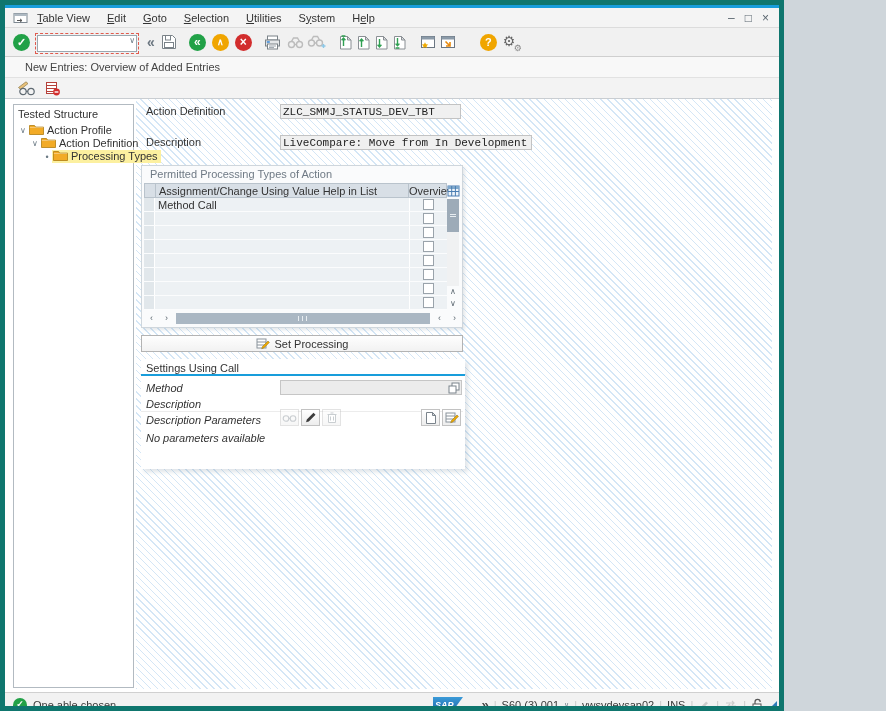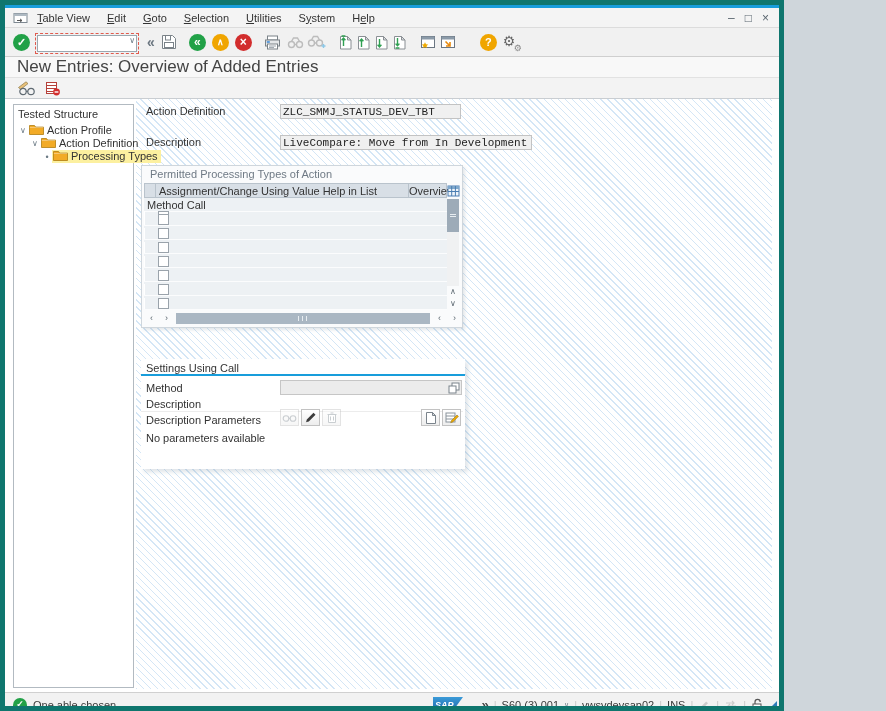--- a/index.html
+++ b/index.html
@@ -35,21 +35,21 @@
   .combo .dd { position:absolute; right:2px; top:2px; font-size:8px; color:#6b7a85; }
   .tbtxt { color:#6b7680; font-weight:bold; font-size:14px; line-height:1; }
   .gap6{width:6px;} .gap10{width:10px;} .gap12{width:12px;} .gap3{width:3px;} .gap24{width:24px;}
   .tbi { display:flex; align-items:center; justify-content:center; flex:0 0 auto; }
   .gear-wrap { position:relative; width:18px; height:18px; }
   .gear-wrap .g1 { position:absolute; left:0; top:0; font-size:14px; color:#666; }
   .gear-wrap .g2 { position:absolute; right:-1px; bottom:-2px; font-size:9px; color:#888; }
 
   
   .titlebar { height:21px; background:#f8f8f8; border-bottom:1px solid #e2e2e2;
-              display:flex; align-items:center; padding-left:12px; font-size:17px; color:#444; }
+              display:flex; align-items:center; padding-left:20px; font-size:11px; color:#444; }
   .apptoolbar { height:21px; background:#f3f3f3; border-bottom:1px solid #c9cdd1;
                 display:flex; align-items:center; gap:9px; padding-left:12px; }
 
   
   .main { position:relative; height:593px; background:#fff; }
   .hatch { position:absolute; left:131px; top:0; right:7px; bottom:3px; background:#fff;
            background-image:repeating-linear-gradient(45deg, rgba(160,200,235,.45) 0, rgba(160,200,235,.45) 1px, transparent 1px, transparent 5px); }
 
   .treepanel { position:absolute; left:8px; top:5px; width:121px; height:584px;
                background:#fff; border:1px solid #b2bac1; font-size:11px; color:#333; }
@@ -69,21 +69,21 @@
   .tbl { position:absolute; left:136px; top:66px; width:322px; height:163px;
          background:#fafbfc; border:1px solid #cfd6dc;
          box-shadow:2px 2px 3px rgba(100,120,140,.18); }
   .tbl-cap { height:16px; line-height:16px; padding-left:8px; font-size:11px; color:#6f7a85; }
   .tgrid { position:absolute; left:2px; top:17px; width:303px; }
   .thead { display:flex; height:15px; background:#d8dfe6; border:1px solid #b9c3cc; }
   .thead .hsel { width:11px; border-right:1px solid #b9c3cc; }
   .thead .hmain { flex:1; font-size:11px; color:#333; padding:1px 0 0 3px; }
   .thead .hdef { width:38px; font-size:11px; color:#333; text-align:center; padding-top:1px;
                  border-left:1px solid #b9c3cc; }
-  .trow { display:flex; height:14px; background:#edf1f4; border-bottom:1px solid #fbfcfd;flex-direction:column; }
+  .trow { display:flex; height:14px; background:#edf1f4; border-bottom:1px solid #fbfcfd; }
   .trow .tsel { width:11px; background:#e1e7eb; border-right:1px solid #fff; }
   .trow .ttext { flex:1; font-size:11px; color:#333; padding:1px 0 0 3px; }
   .trow .tdef { width:38px; border-left:1px solid #fff; display:flex;
                 align-items:center; justify-content:center; }
   .cb { width:11px; height:11px; background:#fff; border:1px solid #9aa3ab; }
   .vsb { position:absolute; top:17px; right:2px; width:14px; height:127px; }
   .vsb .cfg { height:15px; display:flex; align-items:center; justify-content:center; }
   .vsb .track { position:absolute; top:16px; bottom:24px; left:1px; width:12px; background:#f0f1f2; }
   .vsb .thumb { position:absolute; top:0; left:0; width:12px; height:33px; background:#9dabb8;
                 display:flex; align-items:center; justify-content:center; }
@@ -101,21 +101,21 @@
   .setproc { position:absolute; left:136px; top:236px; width:322px; height:17px;
              border:1px solid #b3b3b3; background:linear-gradient(#fefefe,#f2f2f2);
              display:flex; align-items:center; justify-content:center; gap:5px;
              font-size:11px; color:#333; }
 
   
   .settings { position:absolute; left:136px; top:260px; width:324px; height:110px;
               background:#fff; box-shadow:3px 3px 4px rgba(110,130,150,.22); }
   .set-title { height:17px; padding:3px 0 0 5px; font-size:11px; color:#333;
                border-bottom:2px solid #189ddb; }
-  .set-lbl { position:absolute; left:5px; font-size:11px; color:#333; }
+  .set-lbl { position:absolute; left:5px; font-size:11px; color:#333;font-style:italic; }
   .mfield { position:absolute; left:139px; top:21px; width:182px; height:15px;
             background:#ececec; border:1px solid #c6c6c6; }
   .mfield .cpy { position:absolute; right:1px; top:1px; }
   .descline { position:absolute; left:0; top:52px; width:322px; border-bottom:1px solid #ececec; }
   .pbtn { position:absolute; width:19px; height:17px; border:1px solid #c2c2c2;
           background:linear-gradient(#fff,#ededed); display:flex; align-items:center;
           justify-content:center; top:50px; }
   .pbtn.dis { opacity:.45; }
 
   
@@ -433,20 +433,28 @@
               <i></i>
               <i></i>
               <i></i>
             </span>
         </span>
         <span class="btn">‹</span>
         <span class="btn">›</span>
       </div>
     </div>
 
+    <div class="setproc">
+      <svg width="14" height="13" viewBox="0 0 14 13">
+          <rect x="1" y="2" width="9" height="9" fill="#fff" stroke="#8a939b"></rect>
+          <path d="M1 5h9M1 8h9" stroke="#8a939b"></path>
+          <path d="M6.5 9.5 12 4l1.4 1.4-5.5 5.5-2.2.8z" fill="#f0ab00" stroke="#9a7a20" stroke-width=".6"></path>
+        </svg>
+      <span>Set Processing</span>
+    </div>
 
     <div class="settings">
       <div class="set-title">Settings Using Call</div>
 
       <span class="set-lbl" style="top:23px;">Method</span>
       <span class="mfield">
         <span class="cpy">
           <svg width="12" height="12" viewBox="0 0 12 12">
               <rect x="4" y="1" width="7" height="7" fill="#fff" stroke="#7a838b"></rect>
               <rect x="1" y="4" width="7" height="7" fill="#fff" stroke="#7a838b"></rect>

